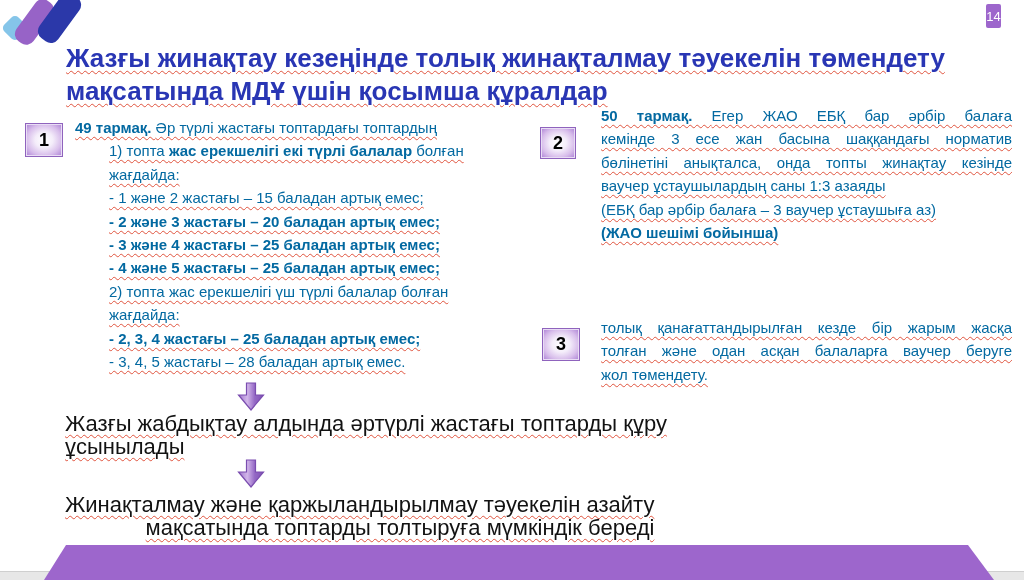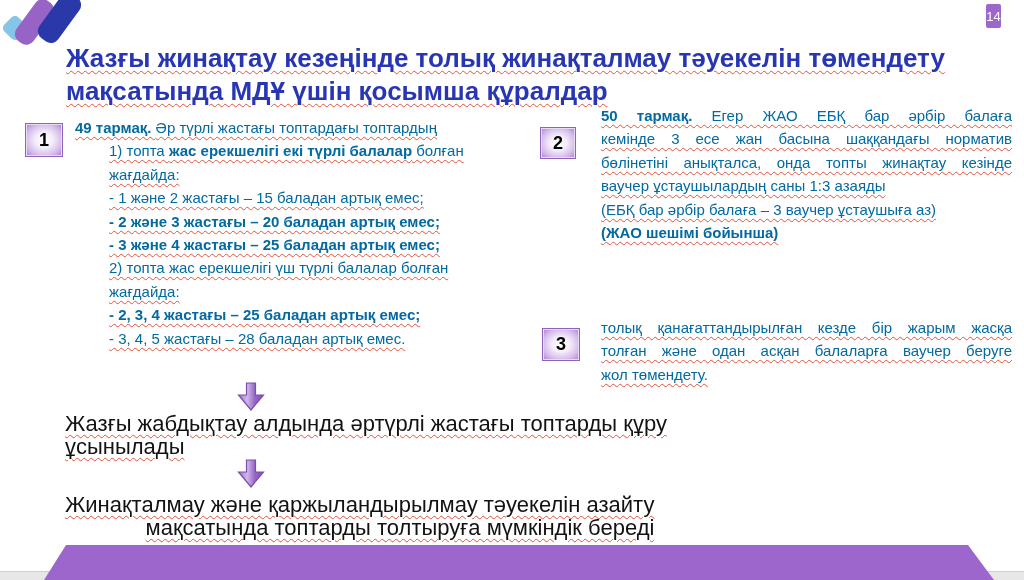--- a/index.html
+++ b/index.html
@@ -60,20 +60,21 @@
   </div>
 
   <div class="numbox" style="left:25px;top:123px;width:38px;height:34px;">1</div>
   <div class="block left-block">
     <div class="ln"><span class="b w">49 тармақ. </span><span class="w">Әр түрлі жастағы топтардағы топтардың</span></div>
     <div class="ln ind"><span class="w">1) топта </span><span class="b w">жас ерекшелігі екі түрлі балалар</span><span class="w"> болған</span></div>
     <div class="ln ind"><span class="w">жағдайда:</span></div>
     <div class="ln ind"><span class="w">- 1 және 2 жастағы – 15 баладан артық емес;</span></div>
     <div class="ln ind"><span class="b w">- 2 және 3 жастағы – 20 баладан артық емес;</span></div>
     <div class="ln ind"><span class="b w">- 3 және 4 жастағы – 25 баладан артық емес;</span></div>
+    <div class="ln ind"><span class="b w">- 4 және 5 жастағы – 25 баладан артық емес;</span></div>
     <div class="ln ind"><span class="w">2) топта жас ерекшелігі үш түрлі балалар болған</span></div>
     <div class="ln ind"><span class="w">жағдайда:</span></div>
     <div class="ln ind"><span class="b w">- 2, 3, 4 жастағы – 25 баладан артық емес;</span></div>
     <div class="ln ind"><span class="w">- 3, 4, 5 жастағы – 28 баладан артық емес.</span></div>
   </div>
 
   <div class="numbox" style="left:540px;top:127px;width:36px;height:32px;">2</div>
   <div class="block right-block" style="top:104px;">
     <div class="ln just"><span class="b w">50 тармақ. </span><span class="w">Егер ЖАО ЕБҚ бар әрбір балаға</span></div>
     <div class="ln just"><span class="w">кемінде 3 есе жан басына шаққандағы норматив</span></div>

